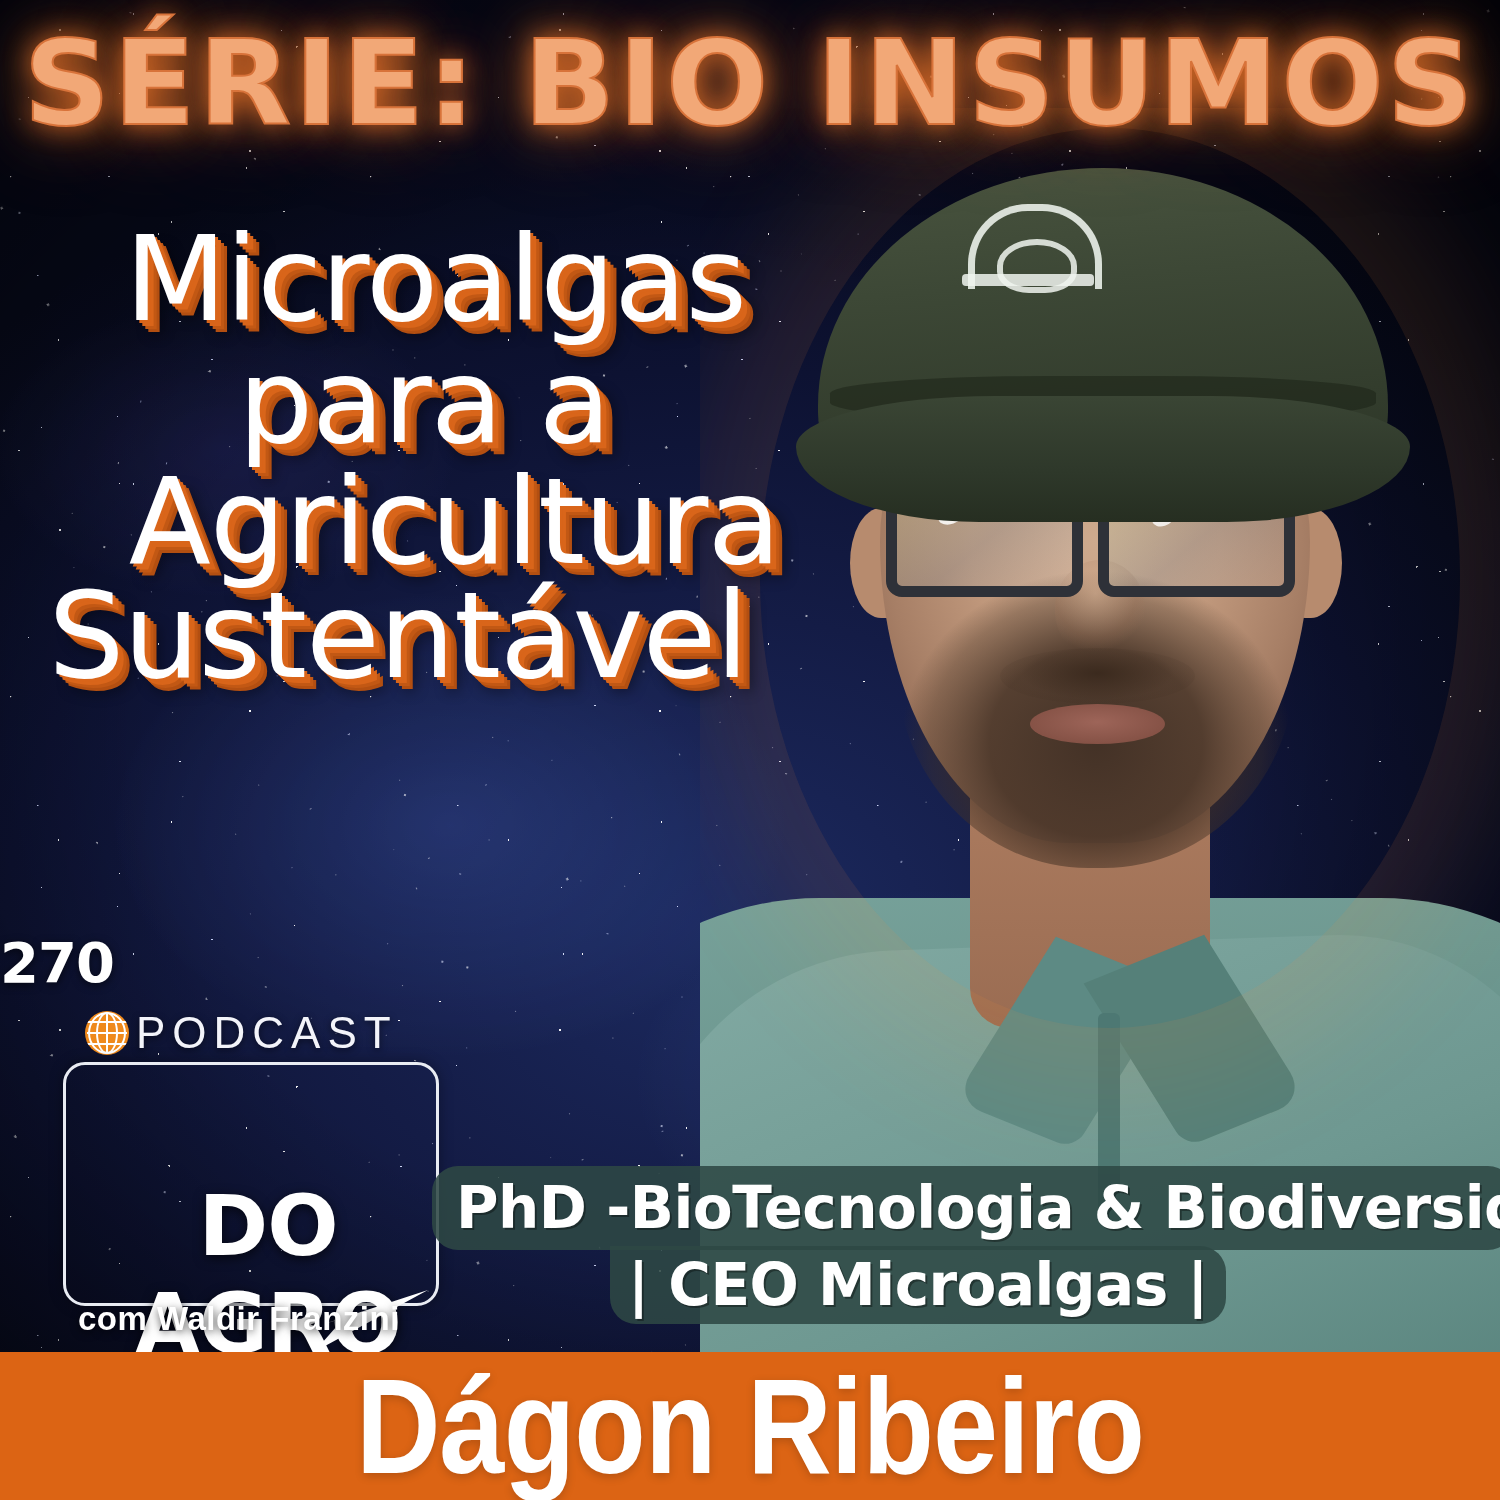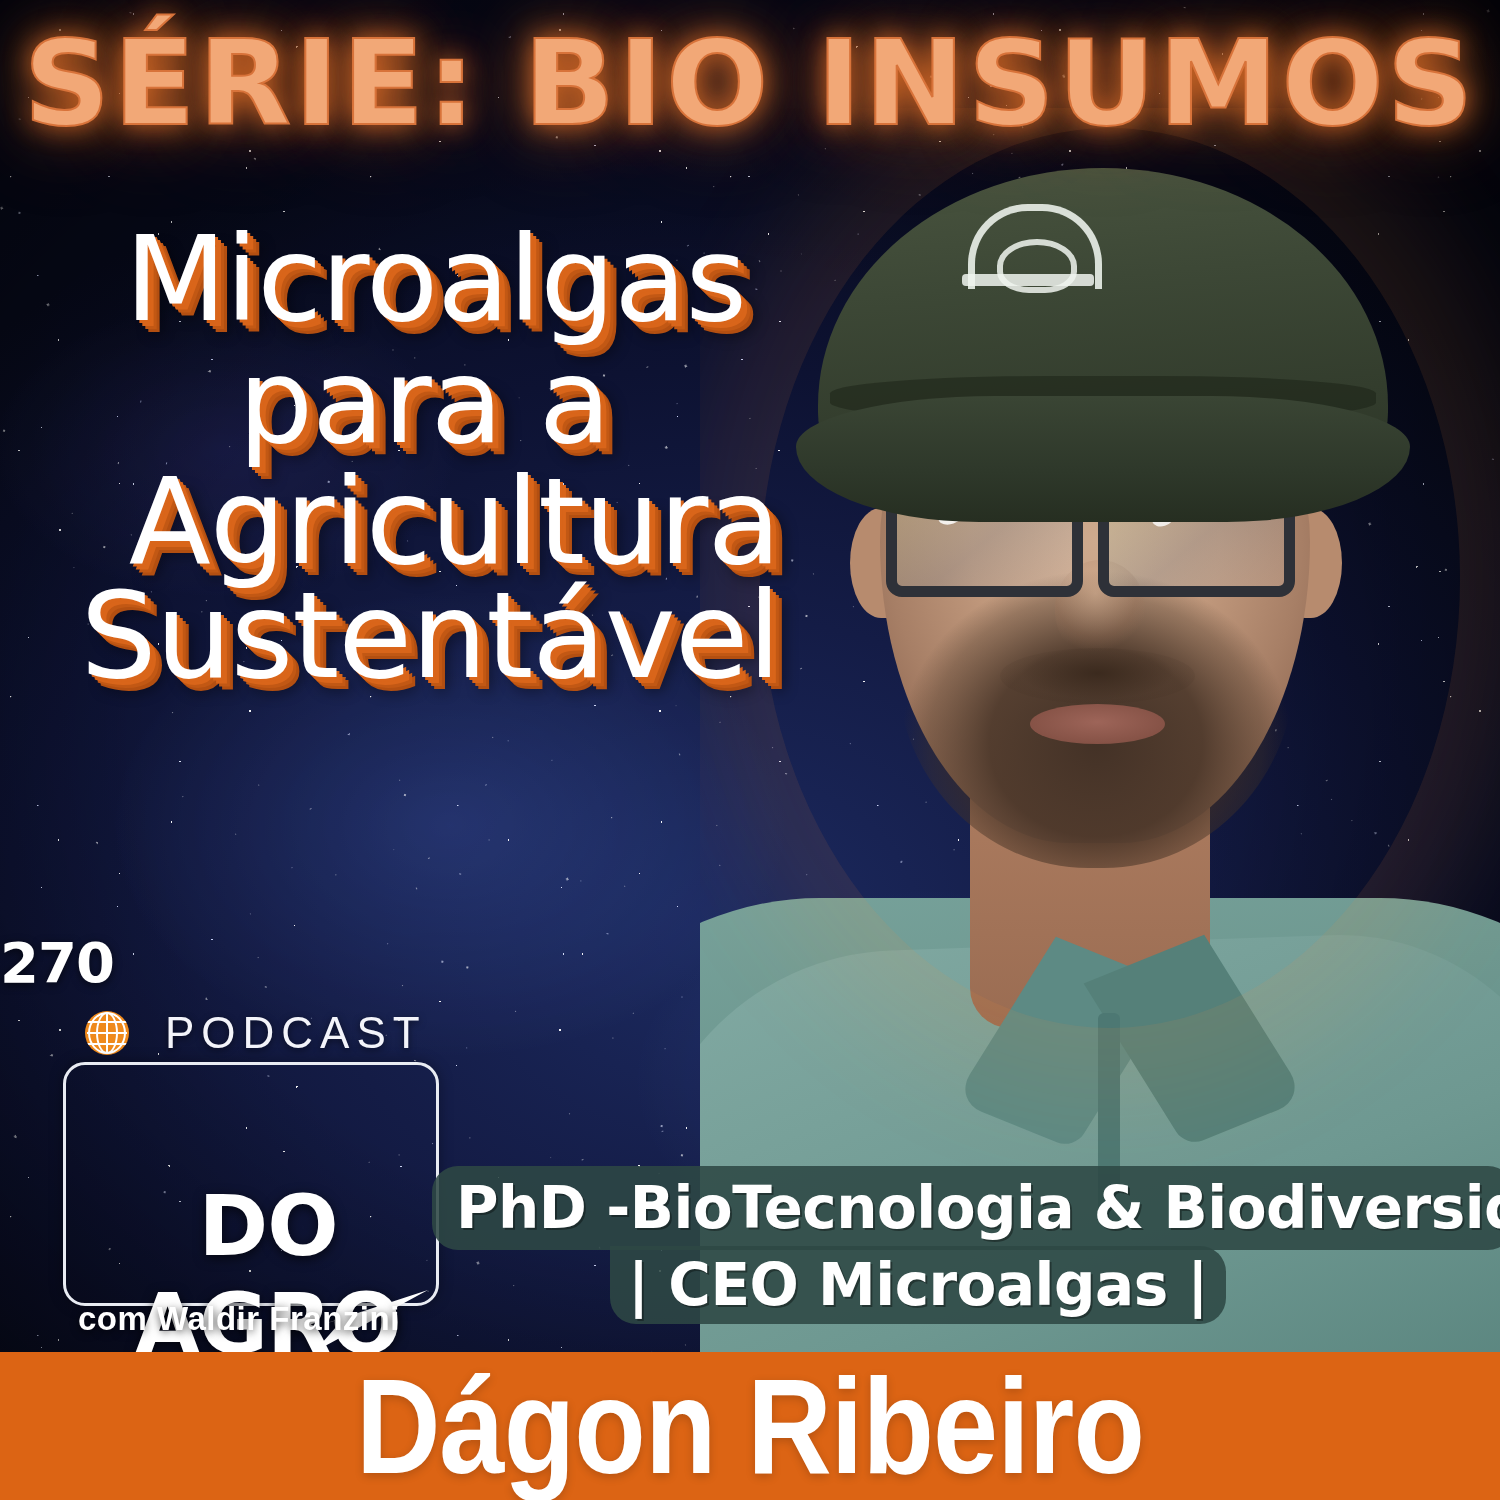--- a/index.html
+++ b/index.html
@@ -146,32 +146,32 @@
     position:absolute;left:10px;top:222px;width:770px;
     font-family:"DejaVu Sans",sans-serif;font-weight:400;
     color:#ffffff;line-height:.98;letter-spacing:-1px;
     text-shadow:
       3px 3px 0 #d9651a, 6px 6px 0 #d9651a, 9px 9px 0 #c25814,
       12px 12px 0 #b34f11, 14px 14px 14px rgba(0,0,0,.45);
   }
   .t1{font-size:118px;text-align:right;padding-right:34px;}
   .t2{font-size:118px;text-align:right;padding-right:170px;margin-top:6px;}
   .t3{font-size:120px;text-align:right;padding-left:8px;margin-top:4px;}
-  .t4{font-size:120px;text-align:right;padding-left:6px;margin-top:-4px;}
+  .t4{font-size:120px;text-align:center;padding-left:6px;margin-top:-4px;}
 
   
   .epnum{
     position:absolute;left:0;top:930px;
     font-family:"DejaVu Sans",sans-serif;font-weight:700;
     font-size:56px;color:#fff;letter-spacing:-1px;
     text-shadow:0 2px 8px rgba(0,0,0,.6);
   }
 
   
-  .podrow{position:absolute;left:85px;top:1008px;display:flex;align-items:center;gap:36px;}
+  .podrow{position:absolute;left:85px;top:1008px;display:flex;align-items:center;gap:7px;}
   .globe{
     position:relative;width:44px;height:44px;border-radius:50%;
     background:#ef8a1c;flex:0 0 auto;overflow:hidden;
   }
   .globe:before{
     content:"";position:absolute;left:50%;top:2px;width:2.5px;height:40px;margin-left:-1.2px;
     background:#fff;box-shadow:-11px 0 0 0 rgba(255,255,255,.0);
   }
   .globe:after{
     content:"";position:absolute;left:2px;top:50%;width:40px;height:2.5px;margin-top:-1.2px;

